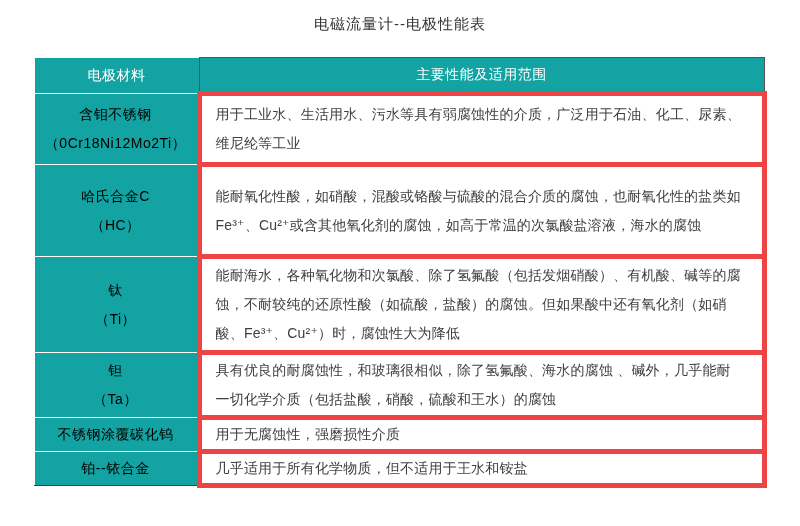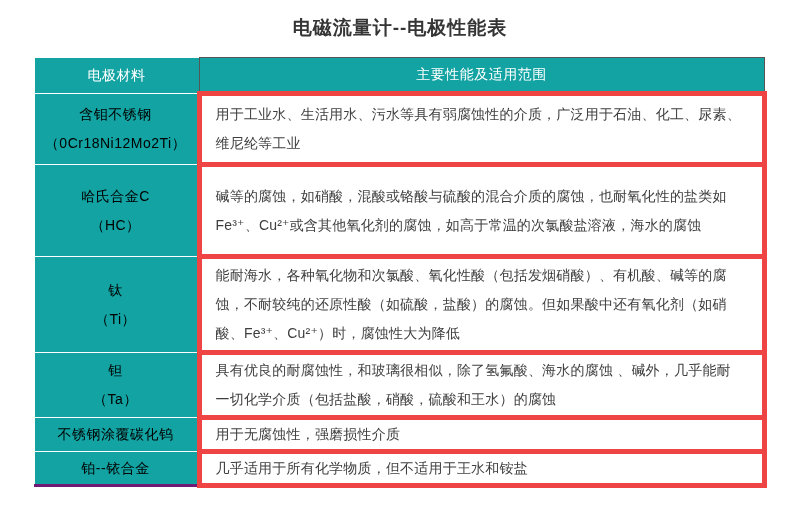--- a/index.html
+++ b/index.html
@@ -13,22 +13,22 @@
     width: 800px;
     height: 526px;
     background: #ffffff;
     overflow: hidden;
   }
   .title {
     margin: 0;
     padding-top: 15px;
     height: 30px;
     text-align: center;
-    font-size: 19px;
-    font-weight: 700;
+    font-size: 15px;
+    font-weight: 400;
     letter-spacing: 1px;
     color: #353535;
   }
   table.perf-table {
     width: 724px;
     margin: 12px auto 0 auto;
     border-collapse: collapse;
     table-layout: fixed;
   }
   .perf-table th, .perf-table td {
@@ -73,21 +73,21 @@
     padding: 0 20px 0 14px;
     line-height: 29px;
     letter-spacing: 0.2px;
   }
   tr.h66 td { height: 66px; }
   tr.h58 td { height: 58px; }
   tr.h87 td { height: 87px; }
   tr.h91 td { height: 91px; }
   tr.h60 td { height: 60px; }
   tr.h28 td { height: 28px; margin-top: 32px; }
-  tr:last-child td.mat { border-bottom: 3px solid #701a75; }
+  tr:last-child td.mat { border-bottom: 1px solid #701a75; }
 </style>
 </head>
 <body>
 
 <div class="page">
   <h1 class="title">电磁流量计--电极性能表</h1>
 
   <table class="perf-table">
     <thead>
       <tr>
@@ -101,28 +101,28 @@
           <div>含钼不锈钢</div>
           <div>（0Cr18Ni12Mo2Ti）</div>
         </td>
         <td class="perf">用于工业水、生活用水、污水等具有弱腐蚀性的介质，广泛用于石油、化工、尿素、维尼纶等工业</td>
       </tr>
       <tr class="h87">
         <td class="mat">
           <div>哈氏合金C</div>
           <div>（HC）</div>
         </td>
-        <td class="perf">碱等的腐蚀，如硝酸，混酸或铬酸与硫酸的混合介质的腐蚀，也耐氧化性的盐类如Fe³⁺、Cu²⁺或含其他氧化剂的腐蚀，如高于常温的次氯酸盐溶液，海水的腐蚀</td>
+        <td class="perf">能耐氧化性酸，如硝酸，混酸或铬酸与硫酸的混合介质的腐蚀，也耐氧化性的盐类如Fe³⁺、Cu²⁺或含其他氧化剂的腐蚀，如高于常温的次氯酸盐溶液，海水的腐蚀</td>
       </tr>
       <tr class="h91">
         <td class="mat">
           <div>钛</div>
           <div>（Ti）</div>
         </td>
-        <td class="perf">能耐海水，各种氧化物和次氯酸、氧化性酸（包括发烟硝酸）、有机酸、碱等的腐蚀，不耐较纯的还原性酸（如硫酸，盐酸）的腐蚀。但如果酸中还有氧化剂（如硝酸、Fe³⁺、Cu²⁺）时，腐蚀性大为降低</td>
+        <td class="perf">能耐海水，各种氧化物和次氯酸、除了氢氟酸（包括发烟硝酸）、有机酸、碱等的腐蚀，不耐较纯的还原性酸（如硫酸，盐酸）的腐蚀。但如果酸中还有氧化剂（如硝酸、Fe³⁺、Cu²⁺）时，腐蚀性大为降低</td>
       </tr>
       <tr class="h60">
         <td class="mat">
           <div>钽</div>
           <div>（Ta）</div>
         </td>
         <td class="perf">具有优良的耐腐蚀性，和玻璃很相似，除了氢氟酸、海水的腐蚀 、碱外，几乎能耐一切化学介质（包括盐酸，硝酸，硫酸和王水）的腐蚀</td>
       </tr>
       <tr class="h28">
         <td class="mat">

